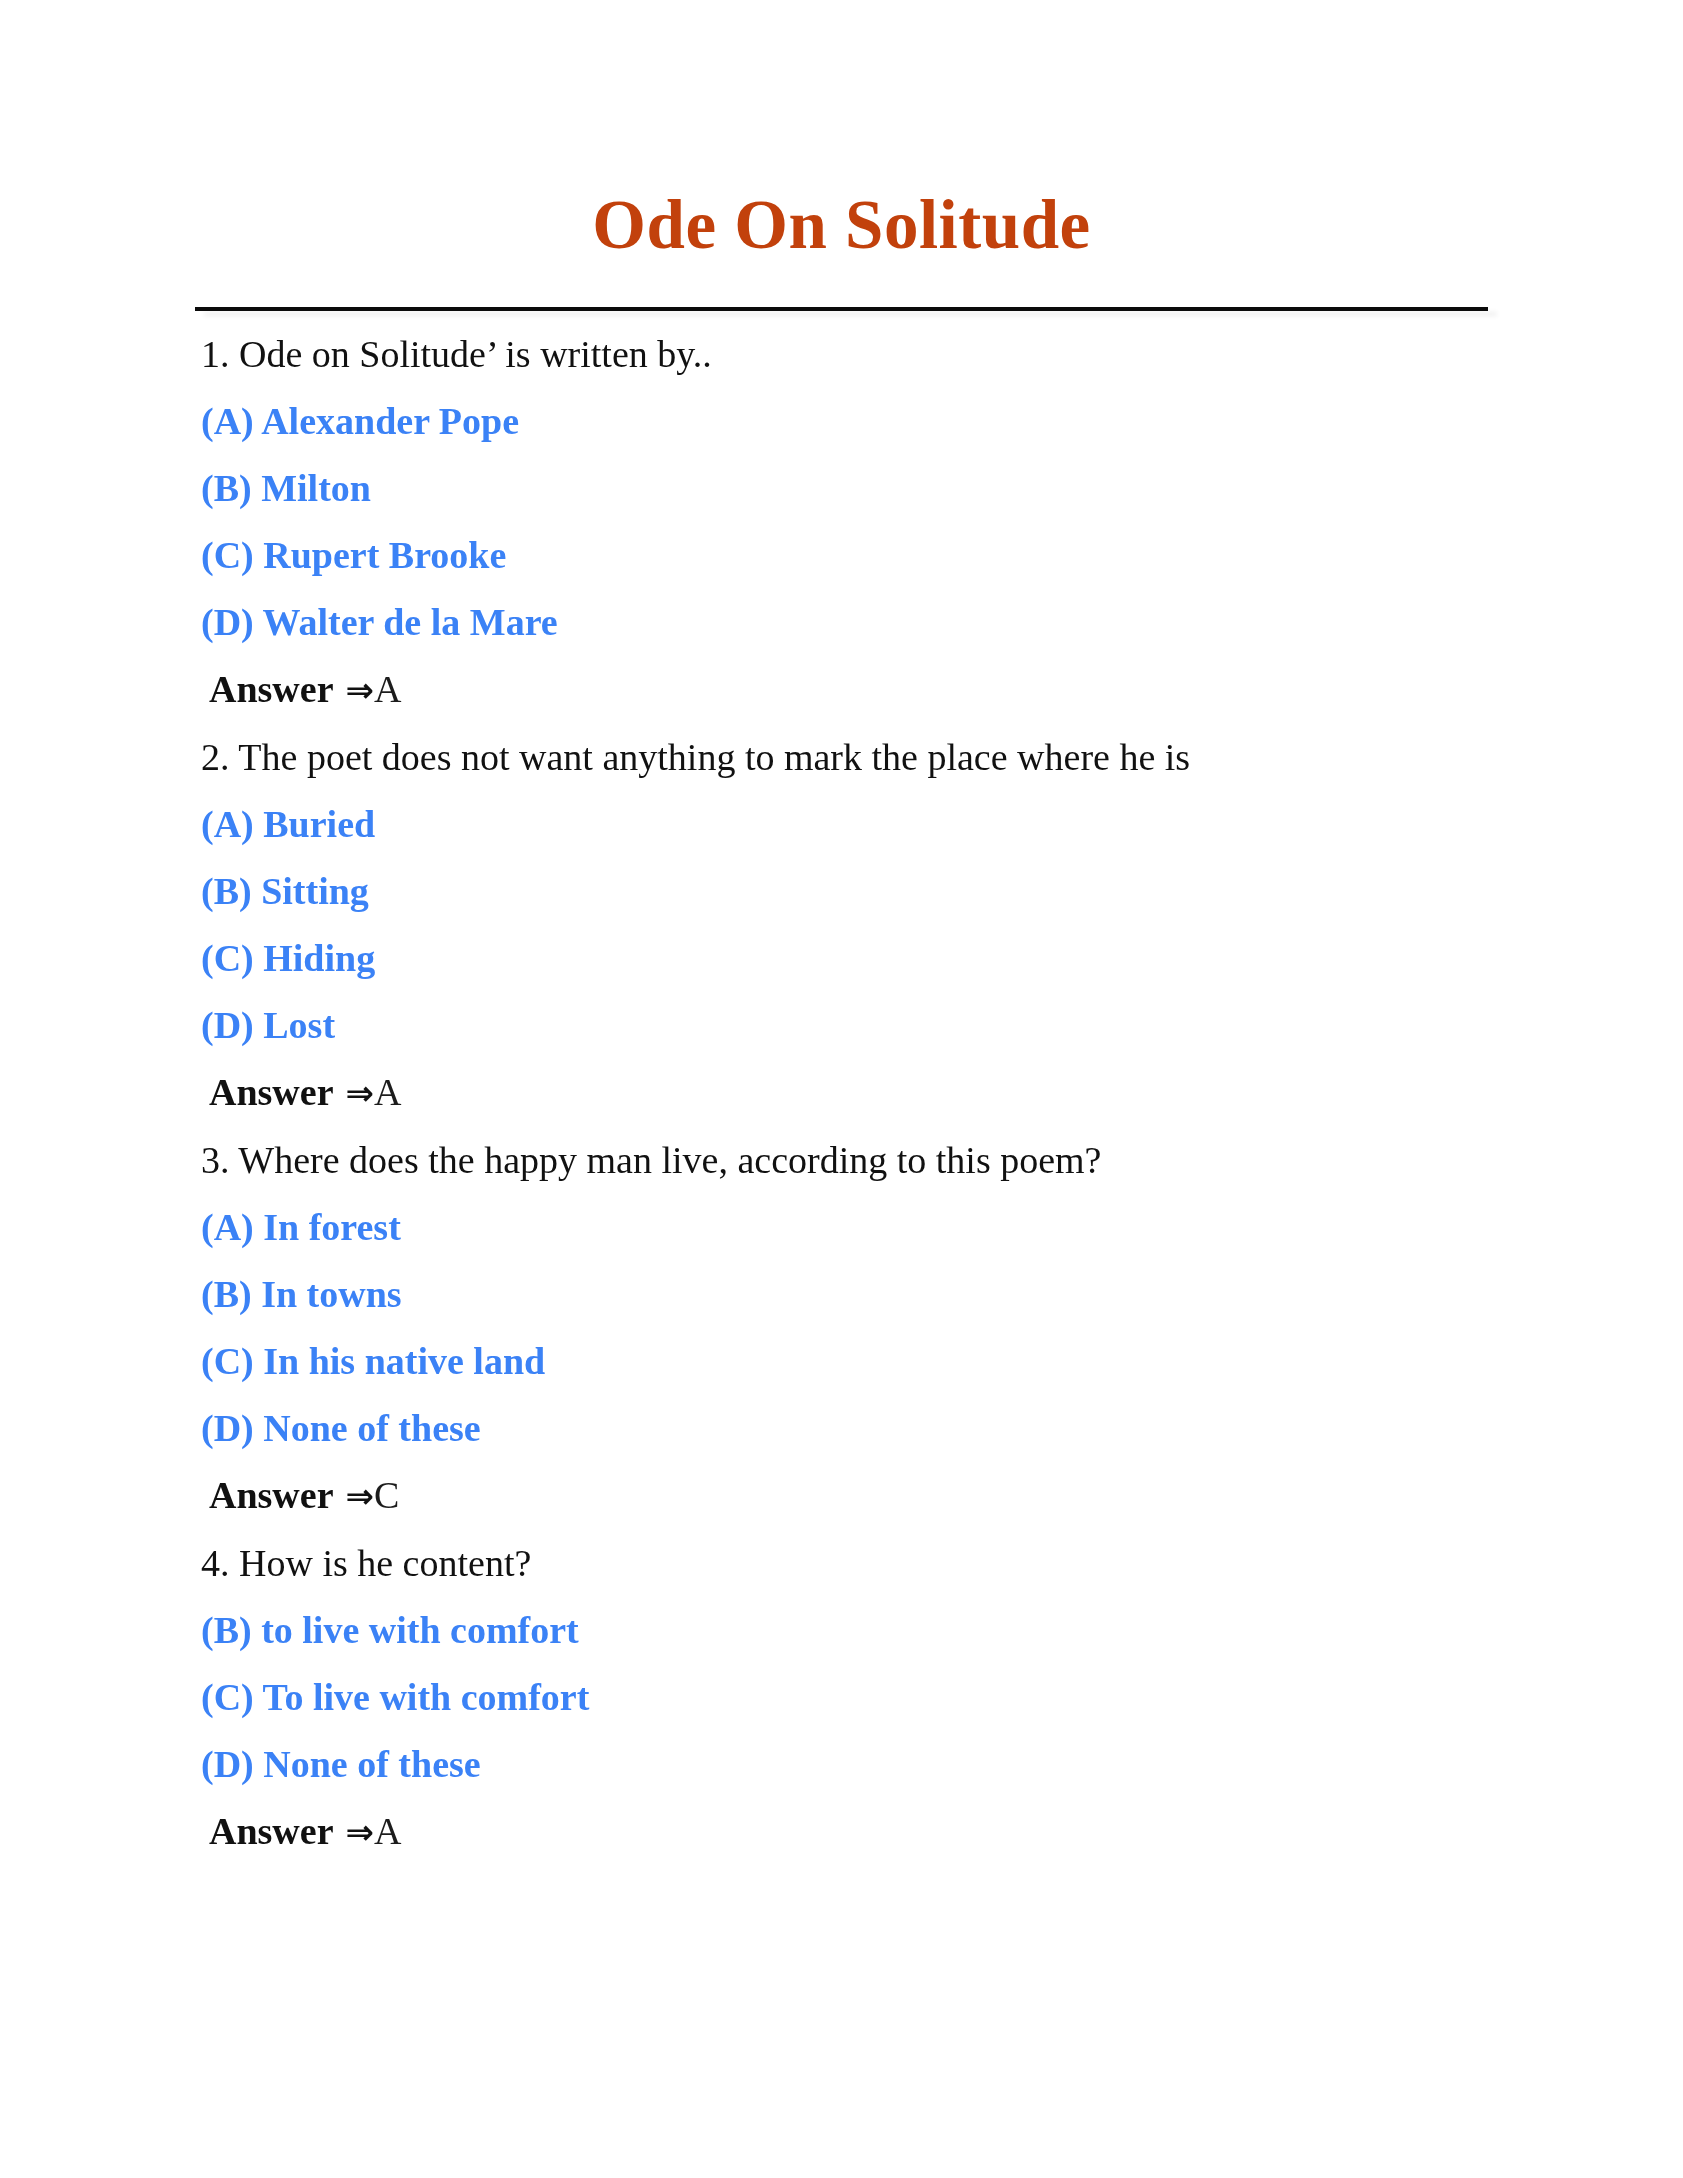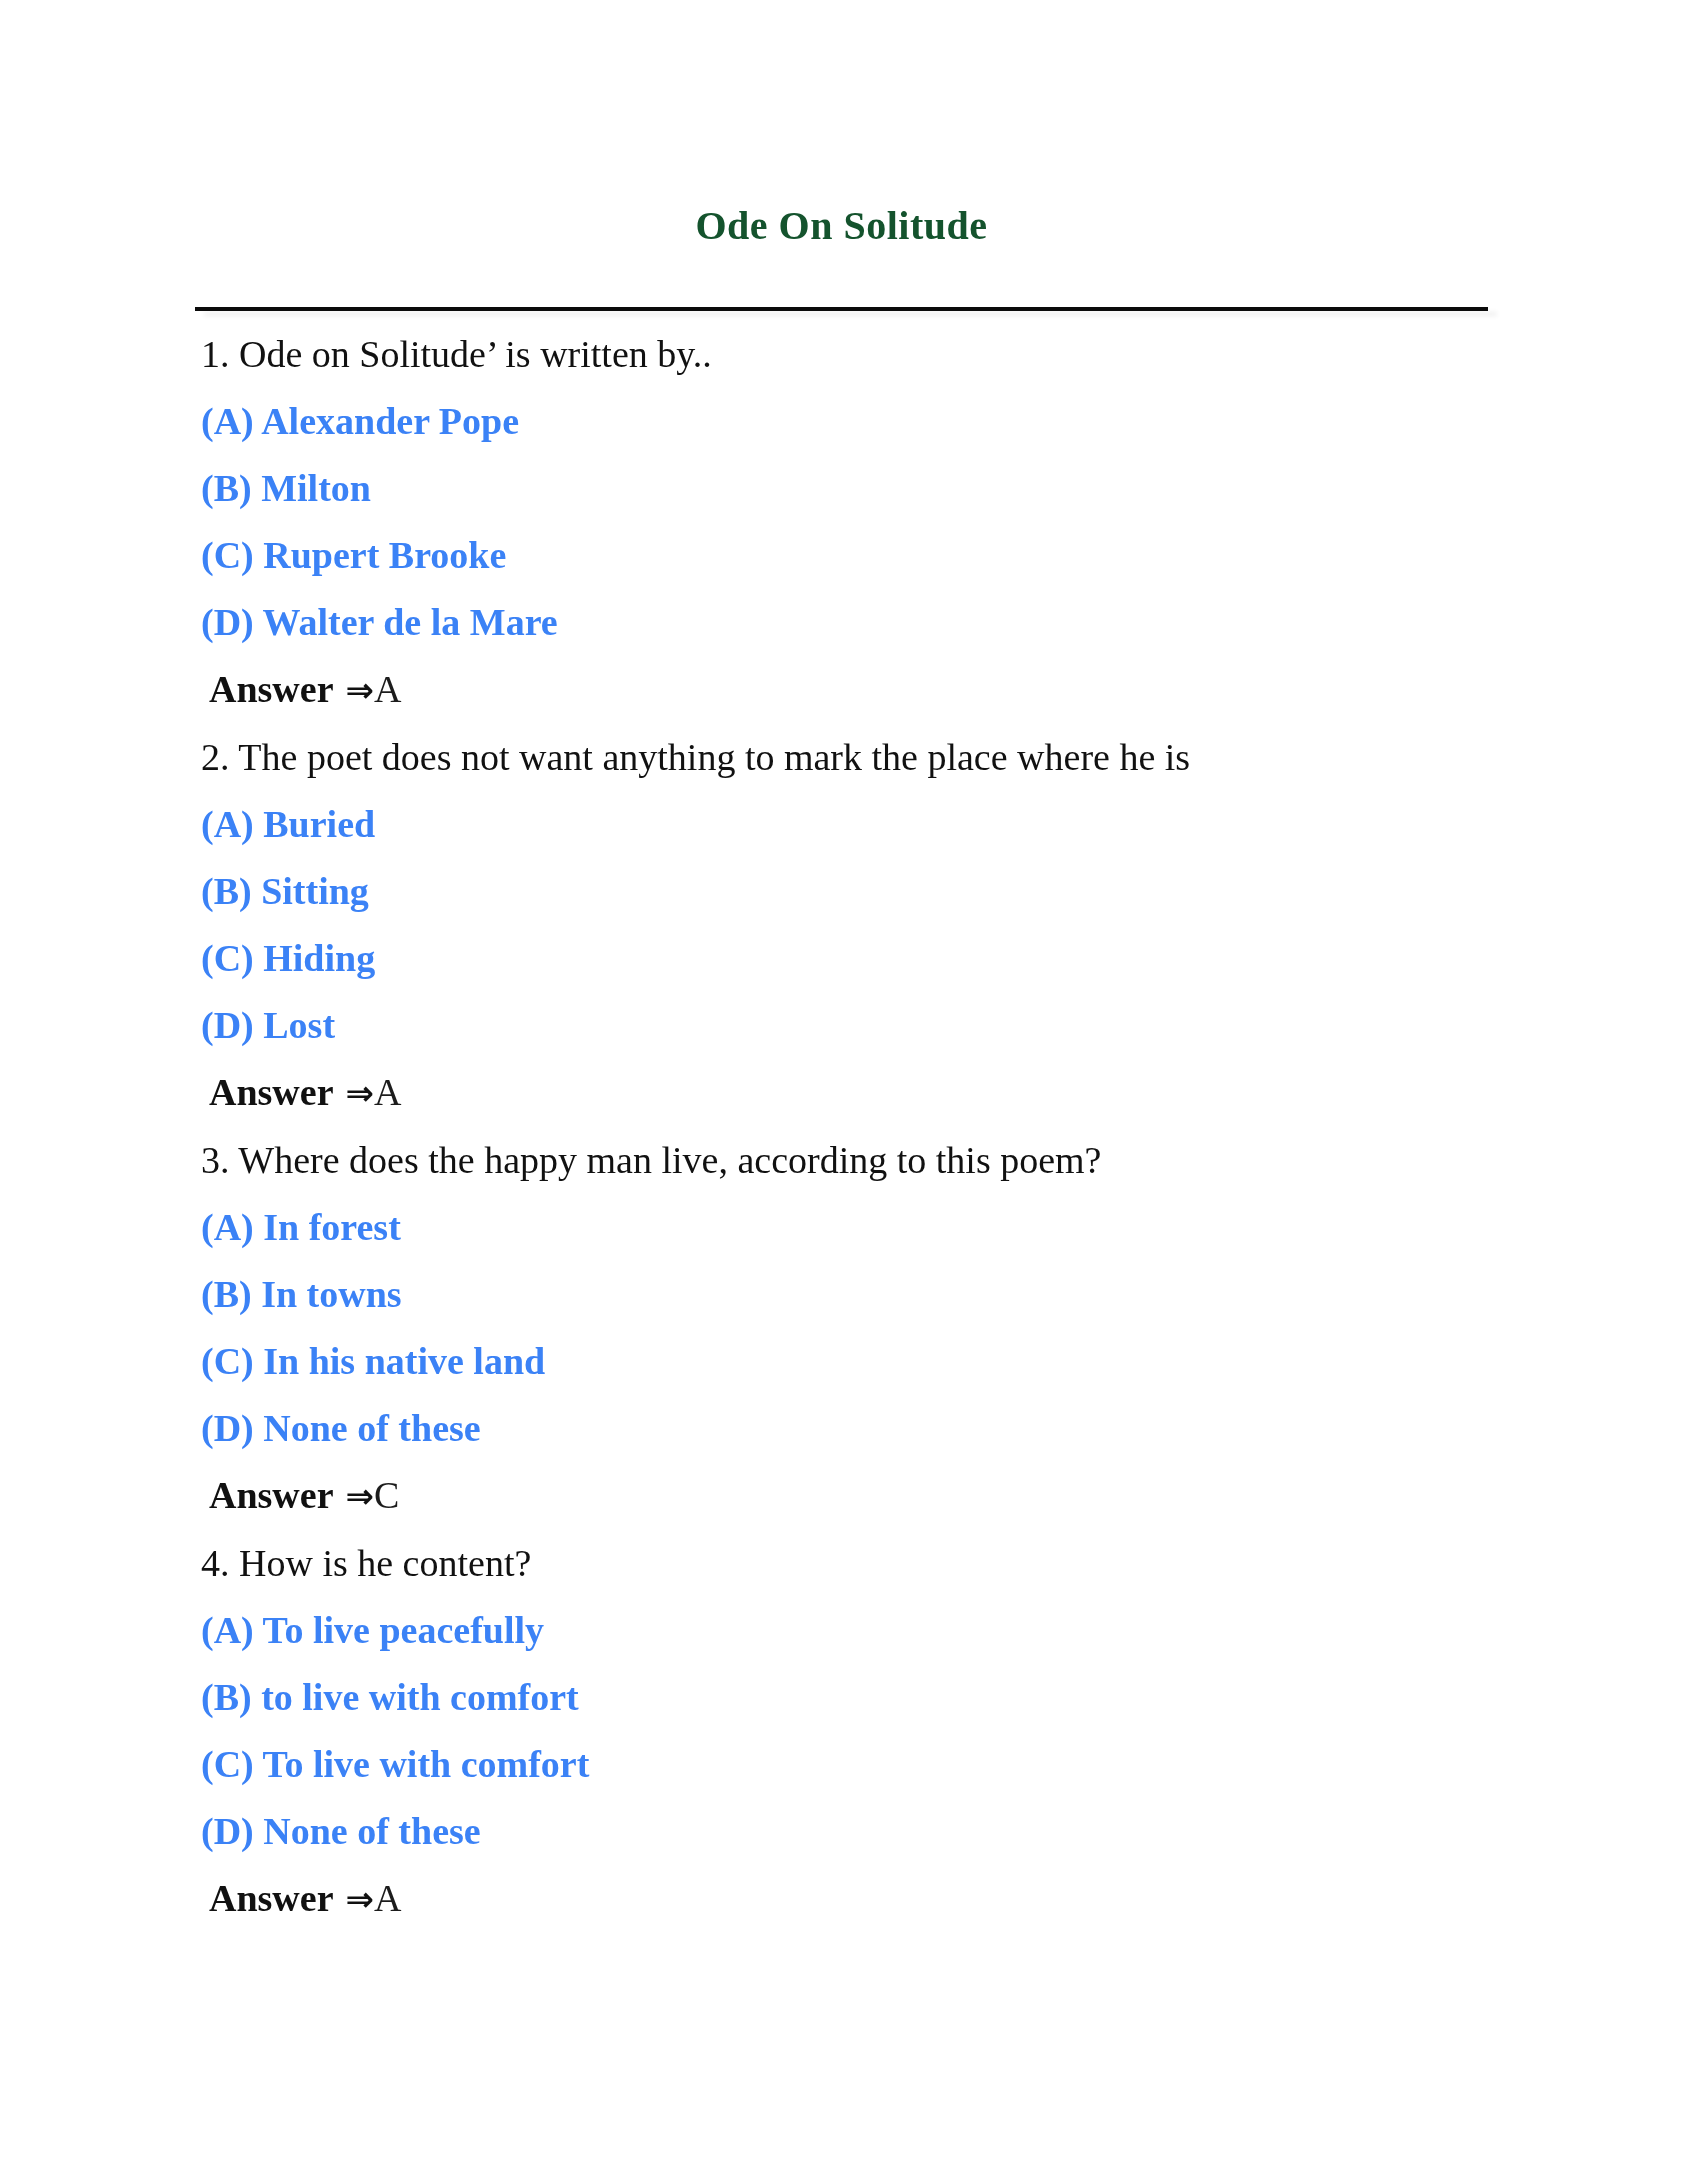--- a/index.html
+++ b/index.html
@@ -16,26 +16,26 @@
     -webkit-font-smoothing: antialiased;
   }
   .doc {
     position: absolute;
     left: 195px;
     top: 0;
     width: 1293px;
   }
   .title {
     margin: 189px 0 0 0;
-    font-size: 40px;
+    font-size: 69px;
     line-height: 73px;
     font-weight: bold;
     text-align: center;
     letter-spacing: 0.5px;
-    color: #14532d;
+    color: #c2410c;
   }
   .rule {
     margin-top: 45px;
     height: 4px;
     background: #0b0b0b;
     box-shadow: 9px 5px 5px rgba(0,0,0,0.07), 0 22px 26px -10px rgba(0,0,0,0.045);
   }
   .qa {
     margin-top: 10px;
   }
@@ -99,21 +99,20 @@
     <p class="answer"><span class="answer-label">Answer</span><span class="arrow">⇒</span><span class="answer-value">A</span></p>
 
     <p class="question">3. Where does the happy man live, according to this poem?</p>
     <p class="option">(A) In forest</p>
     <p class="option">(B) In towns</p>
     <p class="option">(C) In his native land</p>
     <p class="option">(D) None of these</p>
     <p class="answer"><span class="answer-label">Answer</span><span class="arrow">⇒</span><span class="answer-value">C</span></p>
 
     <p class="question">4. How is he content?</p>
-    <p class="option">(A) To live peacefully</p>
     <p class="option">(B) to live with comfort</p>
     <p class="option">(C) To live with comfort</p>
     <p class="option">(D) None of these</p>
     <p class="answer"><span class="answer-label">Answer</span><span class="arrow">⇒</span><span class="answer-value">A</span></p>
 
   </div>
 </div>
 
 
 </body></html>

